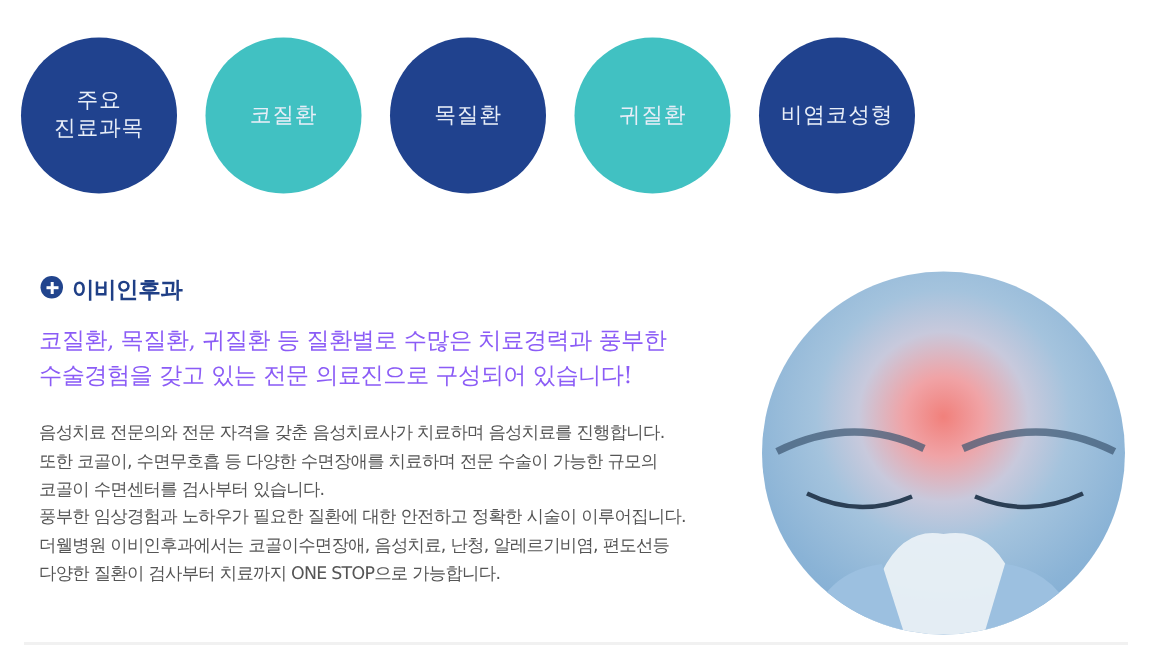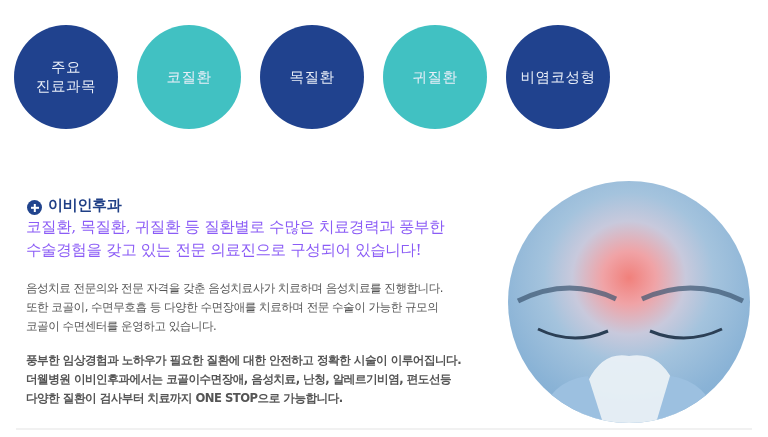--- a/index.html
+++ b/index.html
@@ -9,42 +9,42 @@
   .nav { position: absolute; top: 25px; left: 14px; width: 730px; height: 104px; }
   .circle {
     position: absolute; top: 0; width: 104px; height: 104px; border-radius: 50%;
     display: flex; align-items: center; justify-content: center; text-align: center;
     color: #e8eef8; font-size: 14.5px; line-height: 19px; cursor: pointer; white-space: pre-line;
     letter-spacing: 0.5px;
   }
   .circle.navy { background: #20428e; }
   .circle.teal { background: #41c1c2; }
 
-  .section-head { position: absolute; top: 196px; left: 27px; display: flex; align-items: flex-end; }
+  .section-head { position: absolute; top: 184px; left: 27px; display: flex; align-items: flex-start; }
   .plus-icon {
     width: 15px; height: 15px; border-radius: 50%; background: #21448d; position: relative; margin-right: 6px;
   }
   .plus-icon::before, .plus-icon::after {
     content: ""; position: absolute; background: #ffffff; left: 50%; top: 50%; transform: translate(-50%, -50%);
   }
   .plus-icon::before { width: 8px; height: 2.4px; }
   .plus-icon::after { width: 2.4px; height: 8px; }
   .section-title { font-size: 15px; font-weight: bold; color: #1f3f86; letter-spacing: -0.3px; }
 
   .headline {
     position: absolute; top: 216px; left: 26px; width: 470px;
     font-family: "DejaVu Serif", "Liberation Serif", serif; font-size: 15.5px; line-height: 23px;
     color: #8b5cf6; letter-spacing: -0.4px;
   }
   .para {
     position: absolute; left: 26px; width: 480px; font-size: 11.6px; line-height: 19px; color: #555555;
     letter-spacing: -0.5px;
   }
   .para1 { top: 279px; }
-  .para2 { top: 351px; font-weight: bold; }
+  .para2 { top: 335px; }
 
   .photo {
     position: absolute; left: 508px; top: 181px; width: 242px; height: 242px; border-radius: 50%; overflow: hidden;
     background: radial-gradient(circle at 50% 40%, #f1807b 0%, #f0a3a6 14%, #c8c9dc 30%, #a4c3dd 45%, #8ab3d6 70%, #7aa6cf 100%);
   }
   .divider { position: absolute; left: 16px; top: 428px; width: 736px; height: 2px; background: #f1f1f1; }
 </style>
 </head>
 <body>
 
@@ -63,21 +63,21 @@
 </div>
 
 <div class="headline">
   <div>코질환, 목질환, 귀질환 등 질환별로 수많은 치료경력과 풍부한</div>
   <div>수술경험을 갖고 있는 전문 의료진으로 구성되어 있습니다!</div>
 </div>
 
 <div class="para para1">
   <div>음성치료 전문의와 전문 자격을 갖춘 음성치료사가 치료하며 음성치료를 진행합니다.</div>
   <div>또한 코골이, 수면무호흡 등 다양한 수면장애를 치료하며 전문 수술이 가능한 규모의</div>
-  <div>코골이 수면센터를 운영하고 있습니다.</div>
+  <div>코골이 수면센터를 검사부터 있습니다.</div>
 </div>
 
 <div class="para para2">
   <div>풍부한 임상경험과 노하우가 필요한 질환에 대한 안전하고 정확한 시술이 이루어집니다.</div>
   <div>더웰병원 이비인후과에서는 코골이수면장애, 음성치료, 난청, 알레르기비염, 편도선등</div>
   <div>다양한 질환이 검사부터 치료까지 ONE STOP으로 가능합니다.</div>
 </div>
 
 <div class="photo">
   <svg width="242" height="242" viewBox="0 0 242 242">

